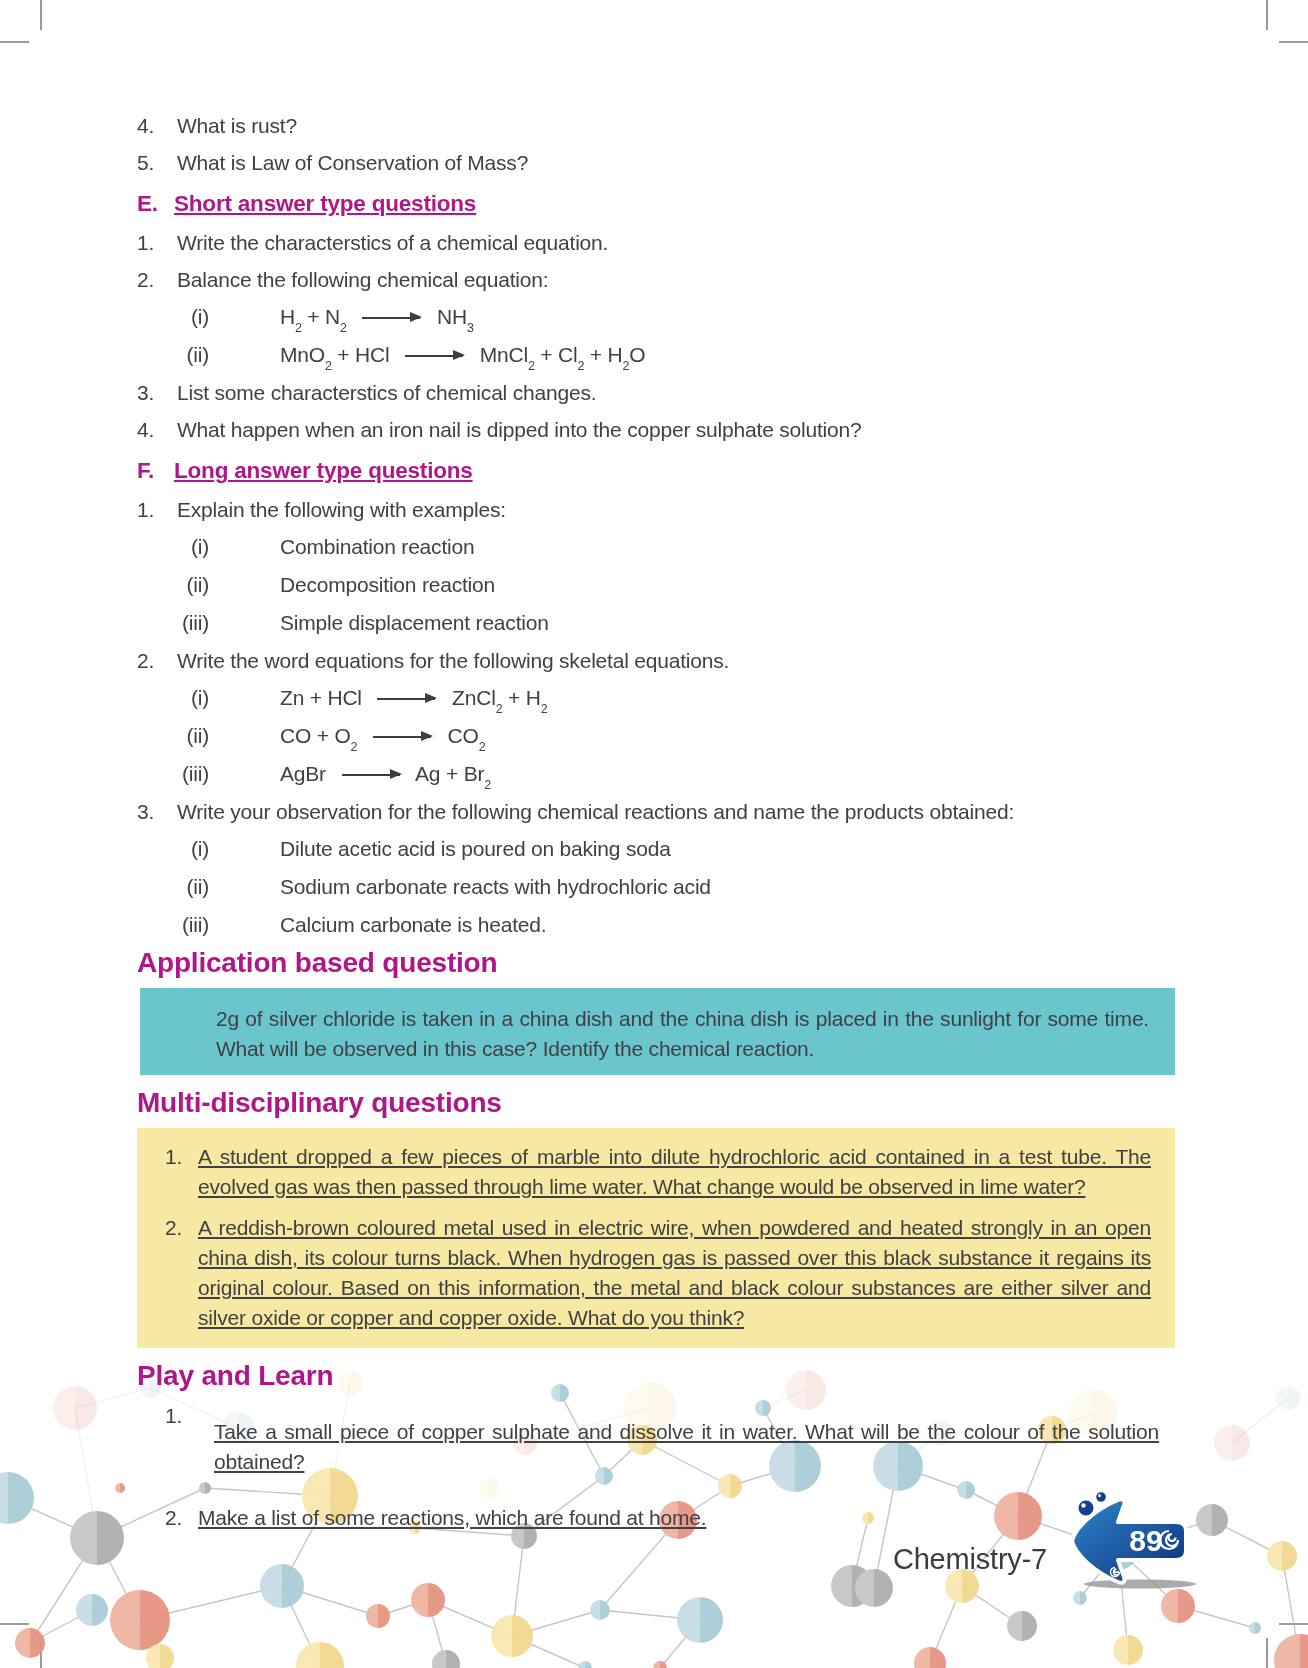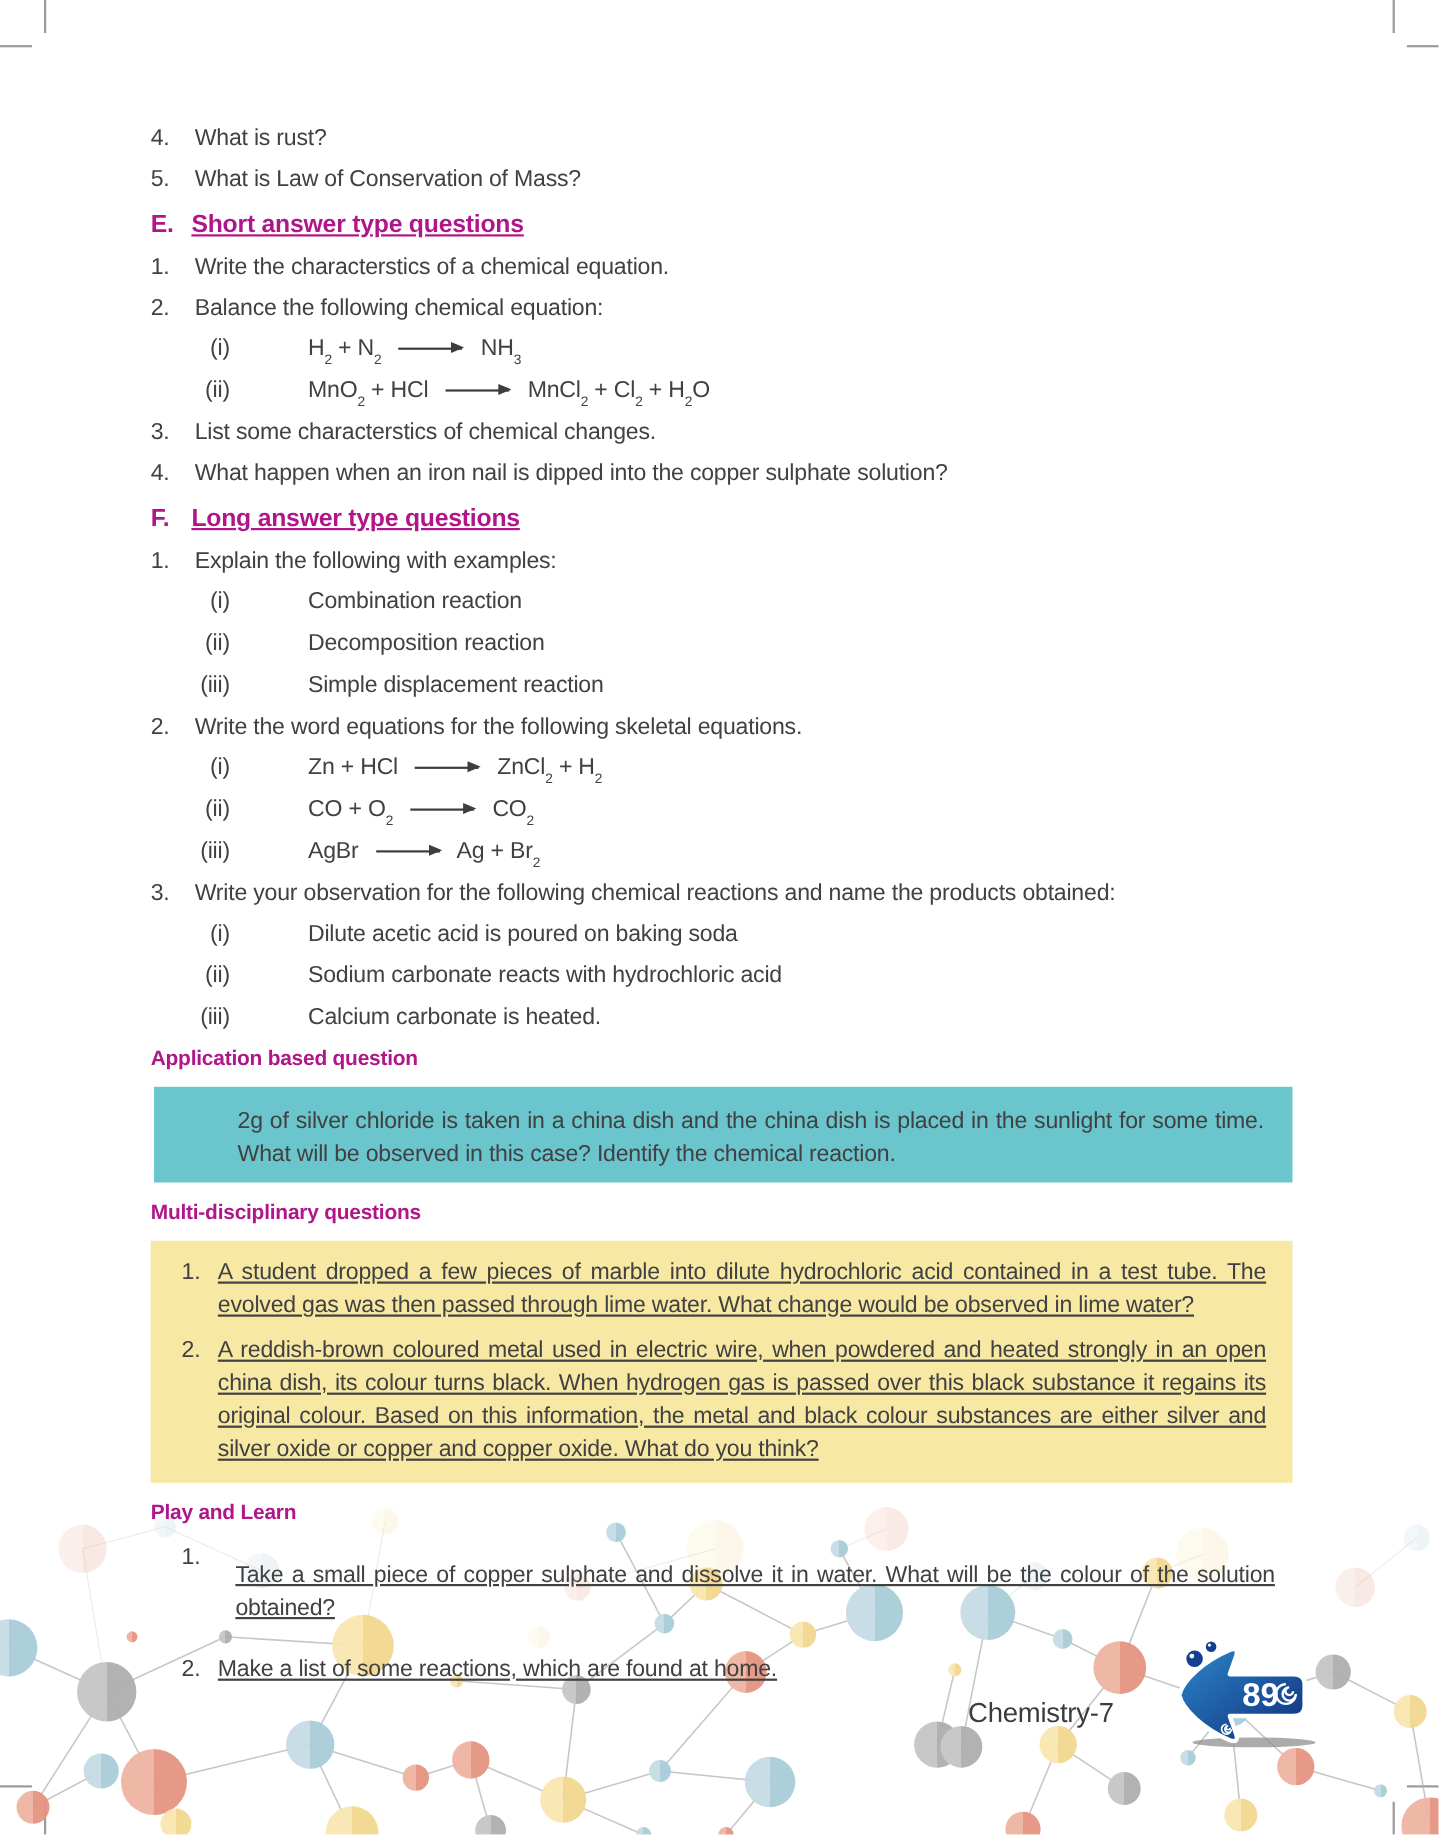--- a/index.html
+++ b/index.html
@@ -18,33 +18,33 @@
   .q-text{flex:1;}
   .sec-head{font-size:22.5px;font-weight:bold;color:#b01689;line-height:28px;margin:13px 0 11px;text-decoration:underline;}
   .sec-letter{display:inline-block;width:37px;}
   .sub-row{display:flex;font-size:21px;line-height:28px;margin-bottom:10px;}
   .sub-num{flex:none;width:98px;text-align:right;padding-right:26px;box-sizing:border-box;}
   .sub-text{flex:1;margin-left:45px;}
   sub{font-size:12.5px;position:relative;top:3px;line-height:0;}
   .eq-arrow{display:inline-block;width:58px;height:2.4px;background:#3d3d3d;vertical-align:5px;margin:0 11px 0 10px;position:relative;}
   .eq-arrow::after{content:"";position:absolute;right:-2px;top:-4.6px;width:0;height:0;
     border-left:12px solid #3d3d3d;border-top:5.8px solid transparent;border-bottom:5.8px solid transparent;}
-  h3.standalone{font-size:19px;font-weight:bold;color:#b01689;line-height:28px;margin:8px 0 11px;}
+  h3.standalone{font-size:28px;font-weight:bold;color:#b01689;line-height:28px;margin:8px 0 11px;}
   .app-box{background:#6ac6cc;padding:16px 26px 11px 76px;font-size:21px;line-height:30px;text-align:justify;margin:0 0 14px 3px;}
   .app-box p{margin:0;}
   .multi-box{background:#f7e9a3;padding:14px 24px 15px 28px;margin:0 0 14px 0;}
   .box-item{display:flex;font-size:21px;line-height:30px;margin-bottom:11px;}
   .box-item:last-child{margin-bottom:0;}
   .box-num{flex:none;width:33px;}
   .box-text{flex:1;margin:0;text-align:justify;text-decoration:underline;}
   .play-item{display:flex;font-size:21px;line-height:30px;margin-bottom:10px;padding-left:28px;}
   .play-item .box-text{text-align:justify;}
   
-  .book-label{position:absolute;left:880px;top:1543px;width:180px;text-align:left;
-    font-size:25px;color:#3c3c3c;letter-spacing:-0.2px;}
+  .book-label{position:absolute;left:880px;top:1543px;width:180px;text-align:center;
+    font-size:29px;color:#3c3c3c;letter-spacing:-0.2px;}
   .badge-wrap{position:absolute;left:1058px;top:1484px;width:150px;height:110px;}
   .molecules{position:absolute;left:0;bottom:0;width:1308px;height:300px;}
 </style>
 </head>
 <body>
 
 <div class="page">
 
   <div class="crop v" style="left:40px;top:0;"></div>
   <div class="crop h" style="left:0;top:41px;"></div>

